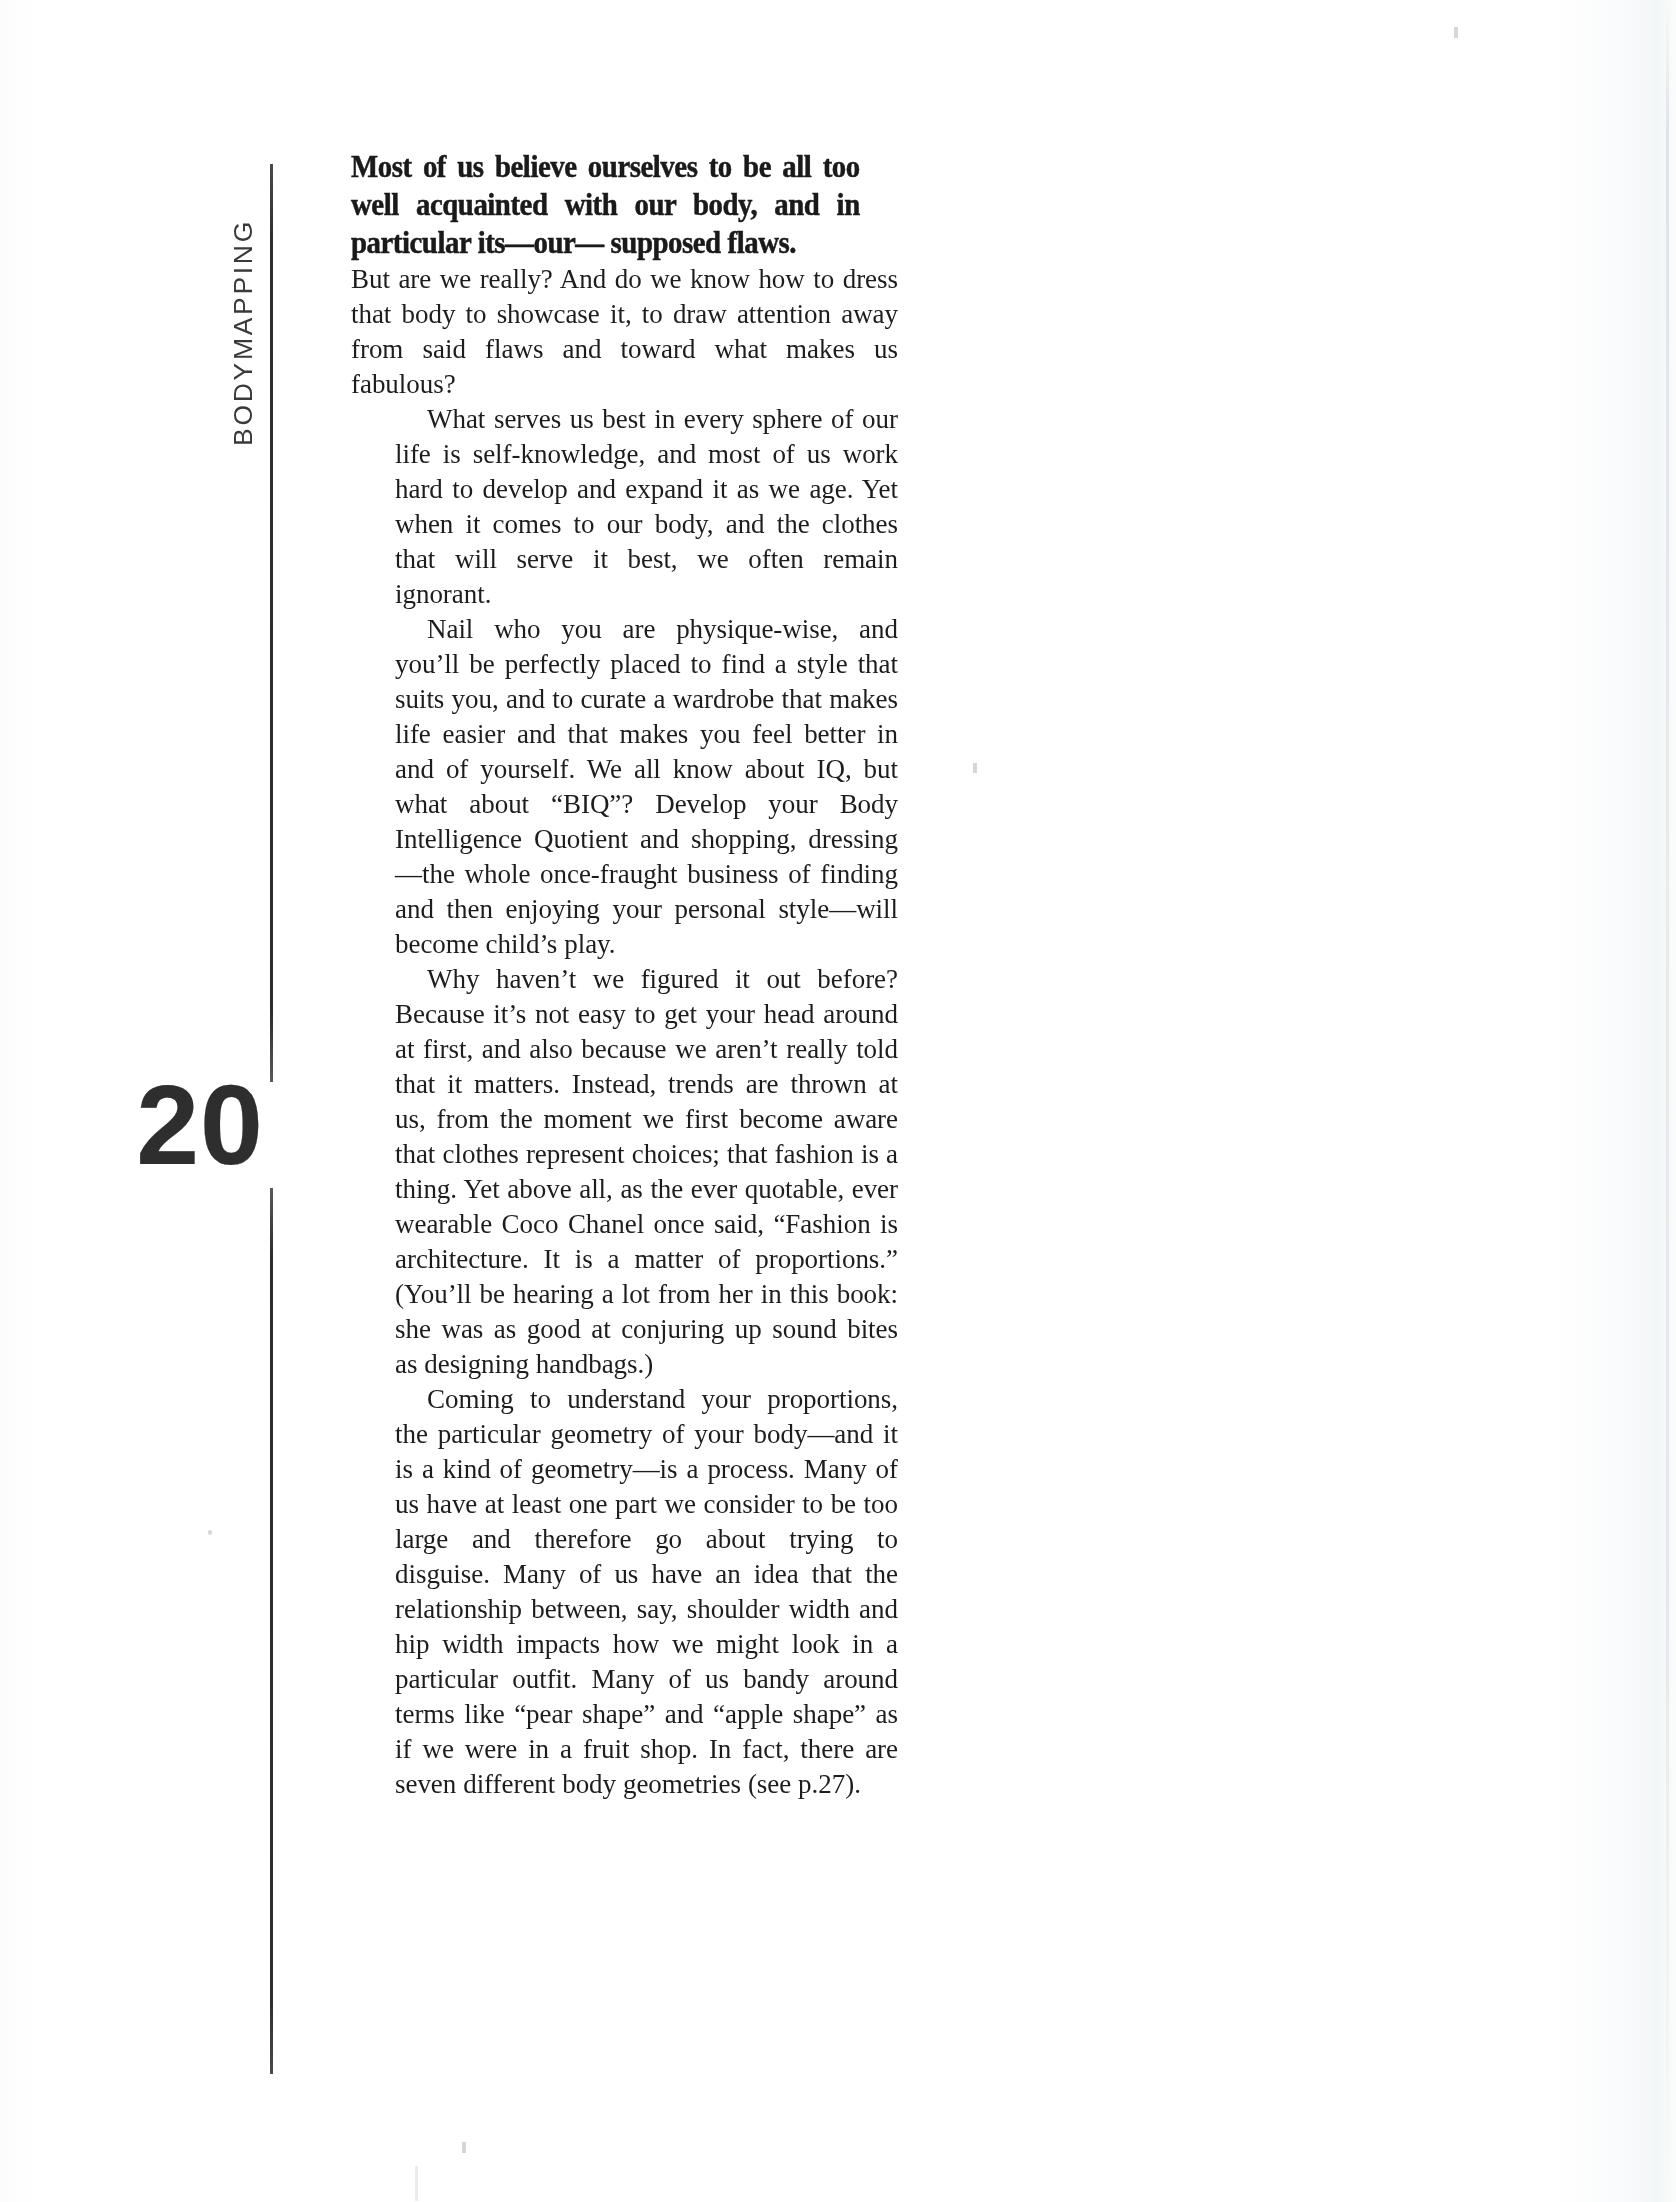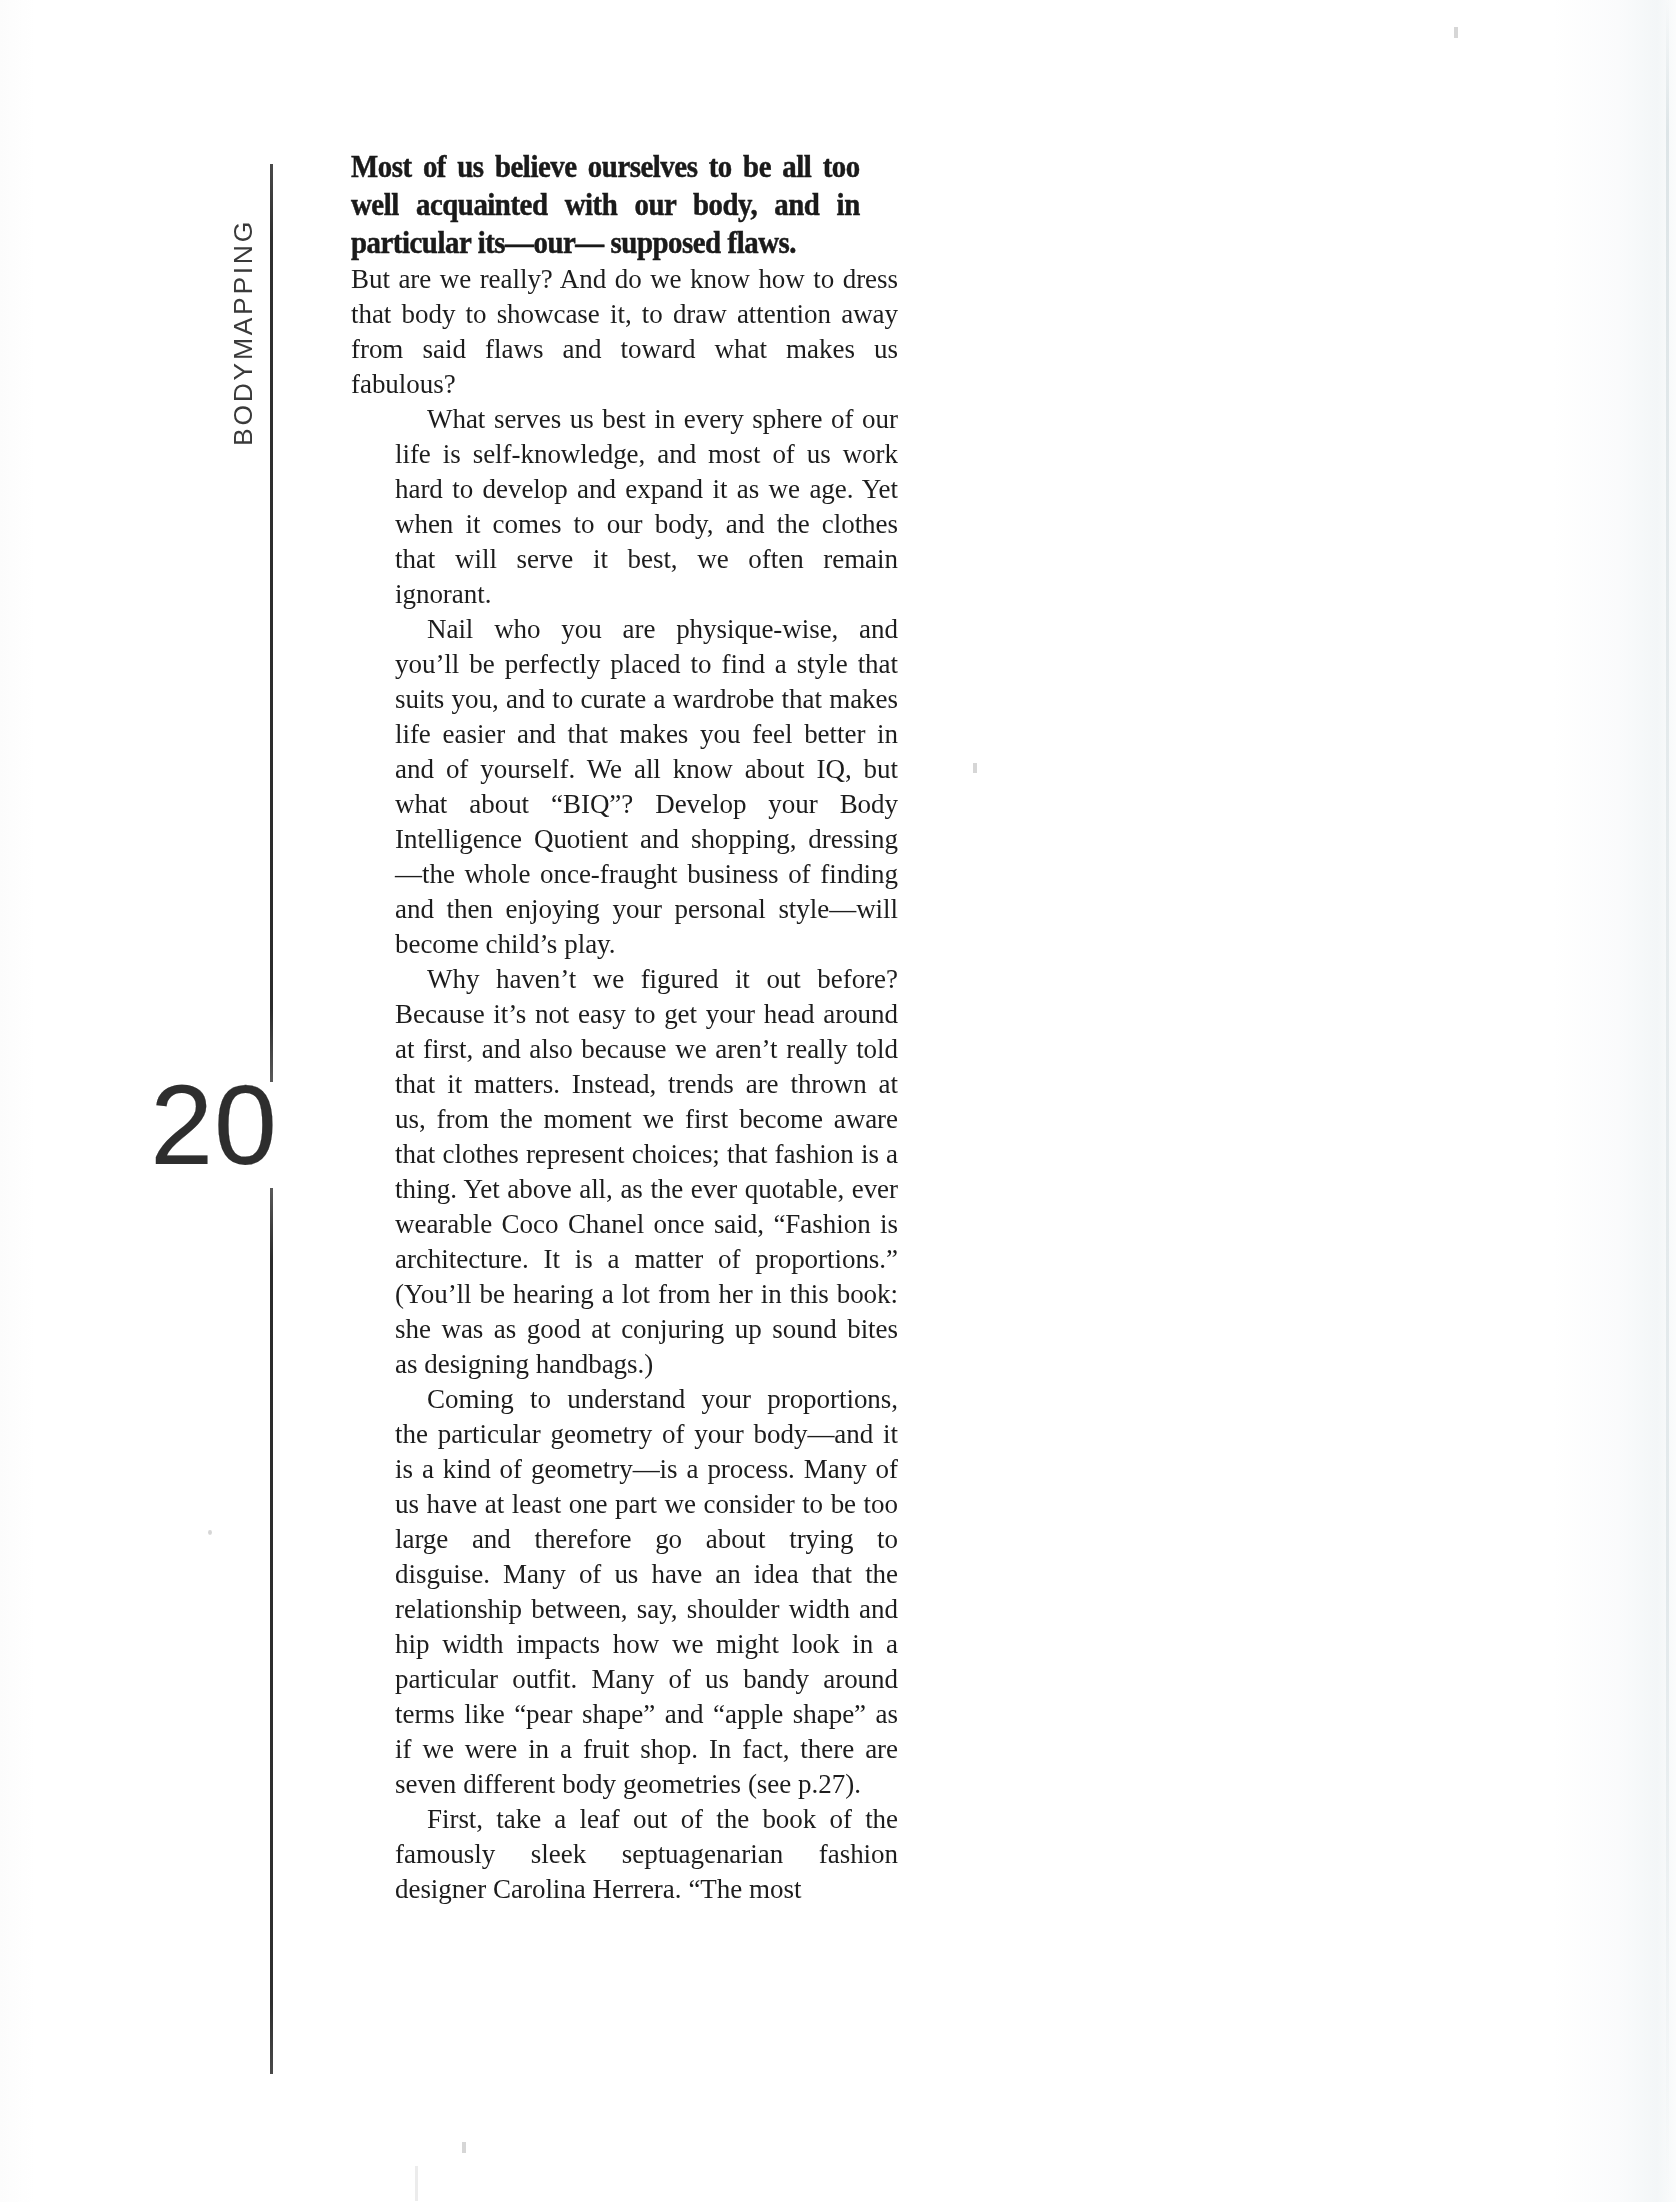--- a/index.html
+++ b/index.html
@@ -87,27 +87,27 @@
     position: absolute;
     left: 270px;
     top: 1188px;
     width: 2.6px;
     height: 886px;
     background: linear-gradient(180deg, #5a5a5a 0%, #2b2b2b 8%, #2f2f2f 92%, #4a4a4a 100%);
   }
 
   .page-number {
     position: absolute;
-    left: 148px;
+    left: 134px;
     top: 1069px;
     width: 132px;
     text-align: center;
     font-family: "Liberation Sans", "DejaVu Sans", sans-serif;
     font-size: 113px;
-    font-weight: 400;
+    font-weight: 700;
     line-height: 1;
     color: #2e2e2e;
     letter-spacing: 0.9px;
     -webkit-text-stroke: 0.2px #2e2e2e;
   }
 
   
   .text-col {
     position: absolute;
     left: 351px;
@@ -170,18 +170,17 @@
   </div>
 
   <div class="text-col">
 
     <p class="body-p"><span class="lead-in">Most of us believe ourselves to be all too well acquainted with our body, and in particular its—our— supposed flaws.</span> <span>But are we really? And do we know how to dress that body to showcase it, to draw attention away from said flaws and toward what makes us fabulous?</span></p>
 
     <p class="body-p">What serves us best in every sphere of our life is self-knowledge, and most of us work hard to develop and expand it as we age. Yet when it comes to our body, and the clothes that will serve it best, we often remain ignorant.</p>
     <p class="body-p">Nail who you are physique-wise, and you’ll be perfectly placed to find a style that suits you, and to curate a wardrobe that makes life easier and that makes you feel better in and of yourself. We all know about IQ, but what about “BIQ”? Develop your Body Intelligence Quotient and shopping, dressing—the whole once-fraught business of finding and then enjoying your personal style—will become child’s play.</p>
     <p class="body-p">Why haven’t we figured it out before? Because it’s not easy to get your head around at first, and also because we aren’t really told that it matters. Instead, trends are thrown at us, from the moment we first become aware that clothes represent choices; that fashion is a thing. Yet above all, as the ever quotable, ever wearable Coco Chanel once said, “Fashion is architecture. It is a matter of proportions.” (You’ll be hearing a lot from her in this book: she was as good at conjuring up sound bites as designing handbags.)</p>
     <p class="body-p">Coming to understand your proportions, the particular geometry of your body—and it is a kind of geometry—is a process. Many of us have at least one part we consider to be too large and therefore go about trying to disguise. Many of us have an idea that the relationship between, say, shoulder width and hip width impacts how we might look in a particular outfit. Many of us bandy around terms like “pear shape” and “apple shape” as if we were in a fruit shop. In fact, there are seven different body geometries (see p.27).</p>
-    <p class="body-p">First, take a leaf out of the book of the famously sleek septuagenarian fashion designer Carolina Herrera. “The most</p>
 
   </div>
 
 </div>
 
 
 </body></html>

